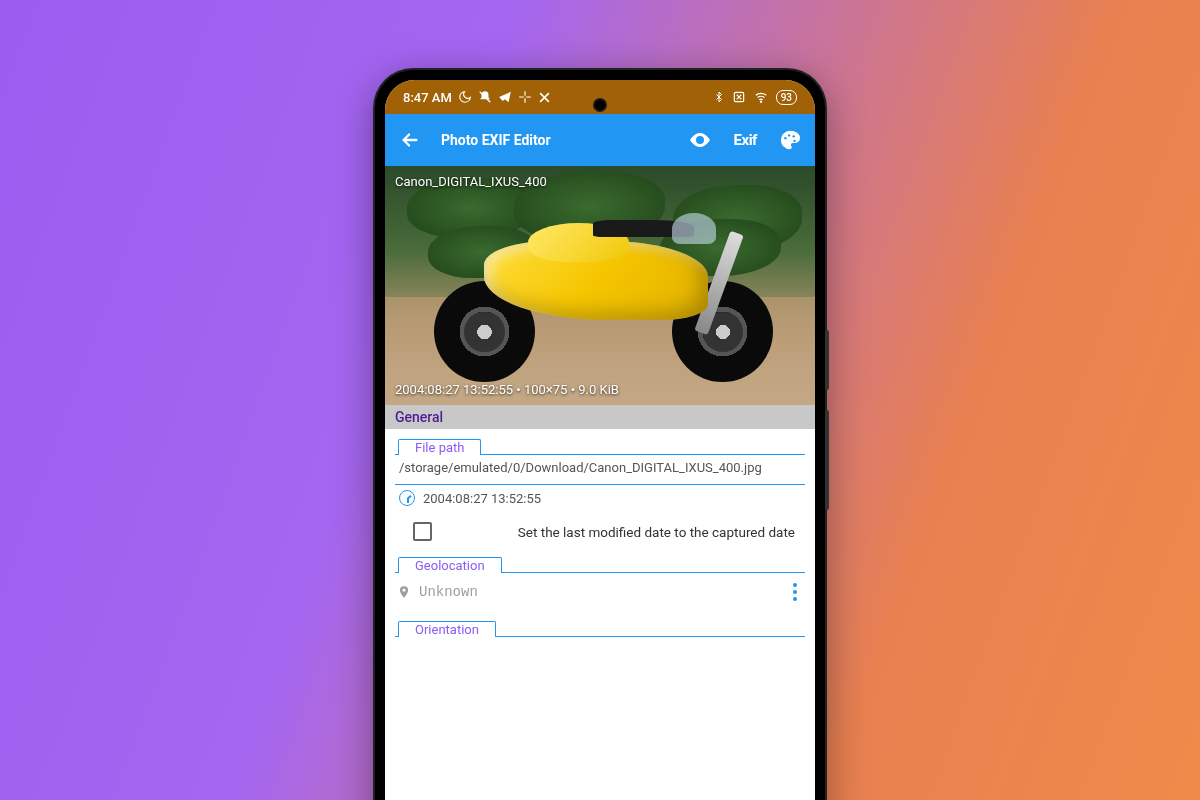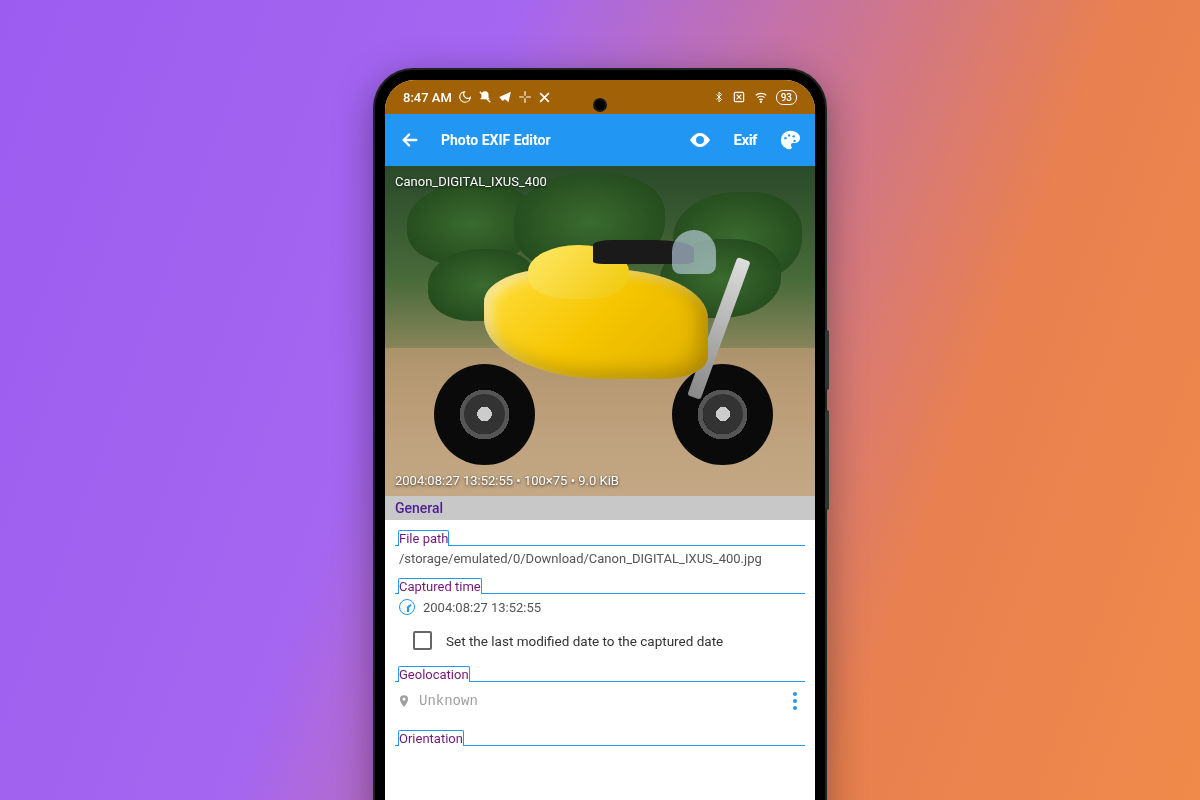--- a/index.html
+++ b/index.html
@@ -72,21 +72,21 @@
       padding: 0 14px;
       gap: 20px;
     }
     .app-bar-title { font-size: 14px; font-weight: 700; flex: 1; }
     .app-bar-actions { display: flex; align-items: center; gap: 22px; }
     .icon-btn { cursor: pointer; display: inline-flex; }
     .exif-text { font-weight: 700; font-size: 15px; letter-spacing: -0.5px; }
 
     .image-preview {
       position: relative;
-      height: 330px;
+      height: 239px;
       background: linear-gradient(180deg, #2a4a2a 0%, #4a6b3a 35%, #b59872 70%, #c9b090 100%);
       overflow: hidden;
     }
     .greenery { position: absolute; inset: 0; }
     .leaf { position: absolute; background: radial-gradient(ellipse, #3a6b2f, #1f4218); border-radius: 50% 40% 50% 40%; }
     .dirt { position: absolute; bottom: 0; left: 0; right: 0; height: 45%; background: linear-gradient(180deg, rgba(180,150,110,0.8), #c4a885); }
     .motorcycle { position: absolute; left: 8%; right: 8%; top: 18%; bottom: 8%; }
     .moto-body {
       position: absolute;
       left: 18%; right: 20%; top: 18%; height: 45%;
@@ -123,41 +123,41 @@
       color: #4c1d95;
       font-size: 14px;
       font-weight: 500;
       padding: 4px 10px;
     }
     .content { flex: 1; background: #fff; padding: 0 10px; }
     .field { margin-top: 8px; }
     .field-label-wrap { position: relative; height: 18px; }
     .field-label {
       display: inline-block;
-      color: #701a75;
+      color: #8b5cf6;
       font-size: 13px;
-      padding: 0 0;
+      padding: 0 16px;
       border: 1px solid #2196f3;
       border-bottom: none;
       position: relative;
       background: #fff;
       z-index: 1;
       margin-left: 3px;
       border-radius: 2px 2px 0 0;
       text-align: right;
     }
     .field-rule { border-top: 1px solid #2196f3; margin-top: -1px; }
     .field-value { color: #555; font-size: 13px; padding: 5px 4px 2px; }
     .field-value.with-icon { display: flex; align-items: center; gap: 8px; }
     .field-value.with-icon .txt { color: #555; }
     .clock-ring { width: 16px; height: 16px; border: 1.5px solid #2196f3; border-radius: 50%; position: relative; flex-shrink: 0; }
     .clock-ring::before { content:''; position:absolute; left:50%; top:50%; width:5px; height:1.5px; background:#2196f3; transform-origin:left; transform:rotate(-40deg); }
     .clock-ring::after { content:''; position:absolute; left:50%; top:50%; width:1.5px; height:5px; background:#2196f3; transform-origin:top; }
 
-    .checkbox-row { display: flex; align-items: center; gap: 14px; padding: 14px 10px 6px 18px; }
+    .checkbox-row { display: flex; align-items: center; gap: 14px; padding: 14px 10px 6px 18px; justify-content: space-between; }
     .cb { width: 19px; height: 19px; border: 2px solid #666; border-radius: 2px; background: #fff; cursor: pointer; flex-shrink: 0; }
     .checkbox-row .lbl { color: #333; font-size: 13.5px; }
 
     .geo-row { display: flex; align-items: center; justify-content: space-between; padding: 4px 2px; }
     .geo-row .left { display: flex; align-items: center; gap: 8px; color: #9e9e9e; font-size: 14px; font-family: Liberation Mono, monospace; }
     .kebab { display: flex; flex-direction: column; gap: 3px; padding: 6px; cursor: pointer; }
     .kebab span { width: 4px; height: 4px; background: #2196f3; border-radius: 50%; }
   </style>
 </head>
 <body>
@@ -259,21 +259,20 @@
 
     <div class="content">
 
       <div class="field">
         <div class="field-label-wrap"><span class="field-label">File path</span></div>
         <div class="field-rule"></div>
         <div class="field-value">/storage/emulated/0/Download/Canon_DIGITAL_IXUS_400.jpg</div>
       </div>
 
       <div class="field">
-        <div class="field-label-wrap"><span class="field-label">Captured time</span></div>
         <div class="field-rule"></div>
         <div class="field-value with-icon">
           <span class="clock-ring"></span>
           <span class="txt">2004:08:27 13:52:55</span>
         </div>
       </div>
 
       <div class="checkbox-row">
         <span class="cb"></span>
         <span class="lbl">Set the last modified date to the captured date</span>

